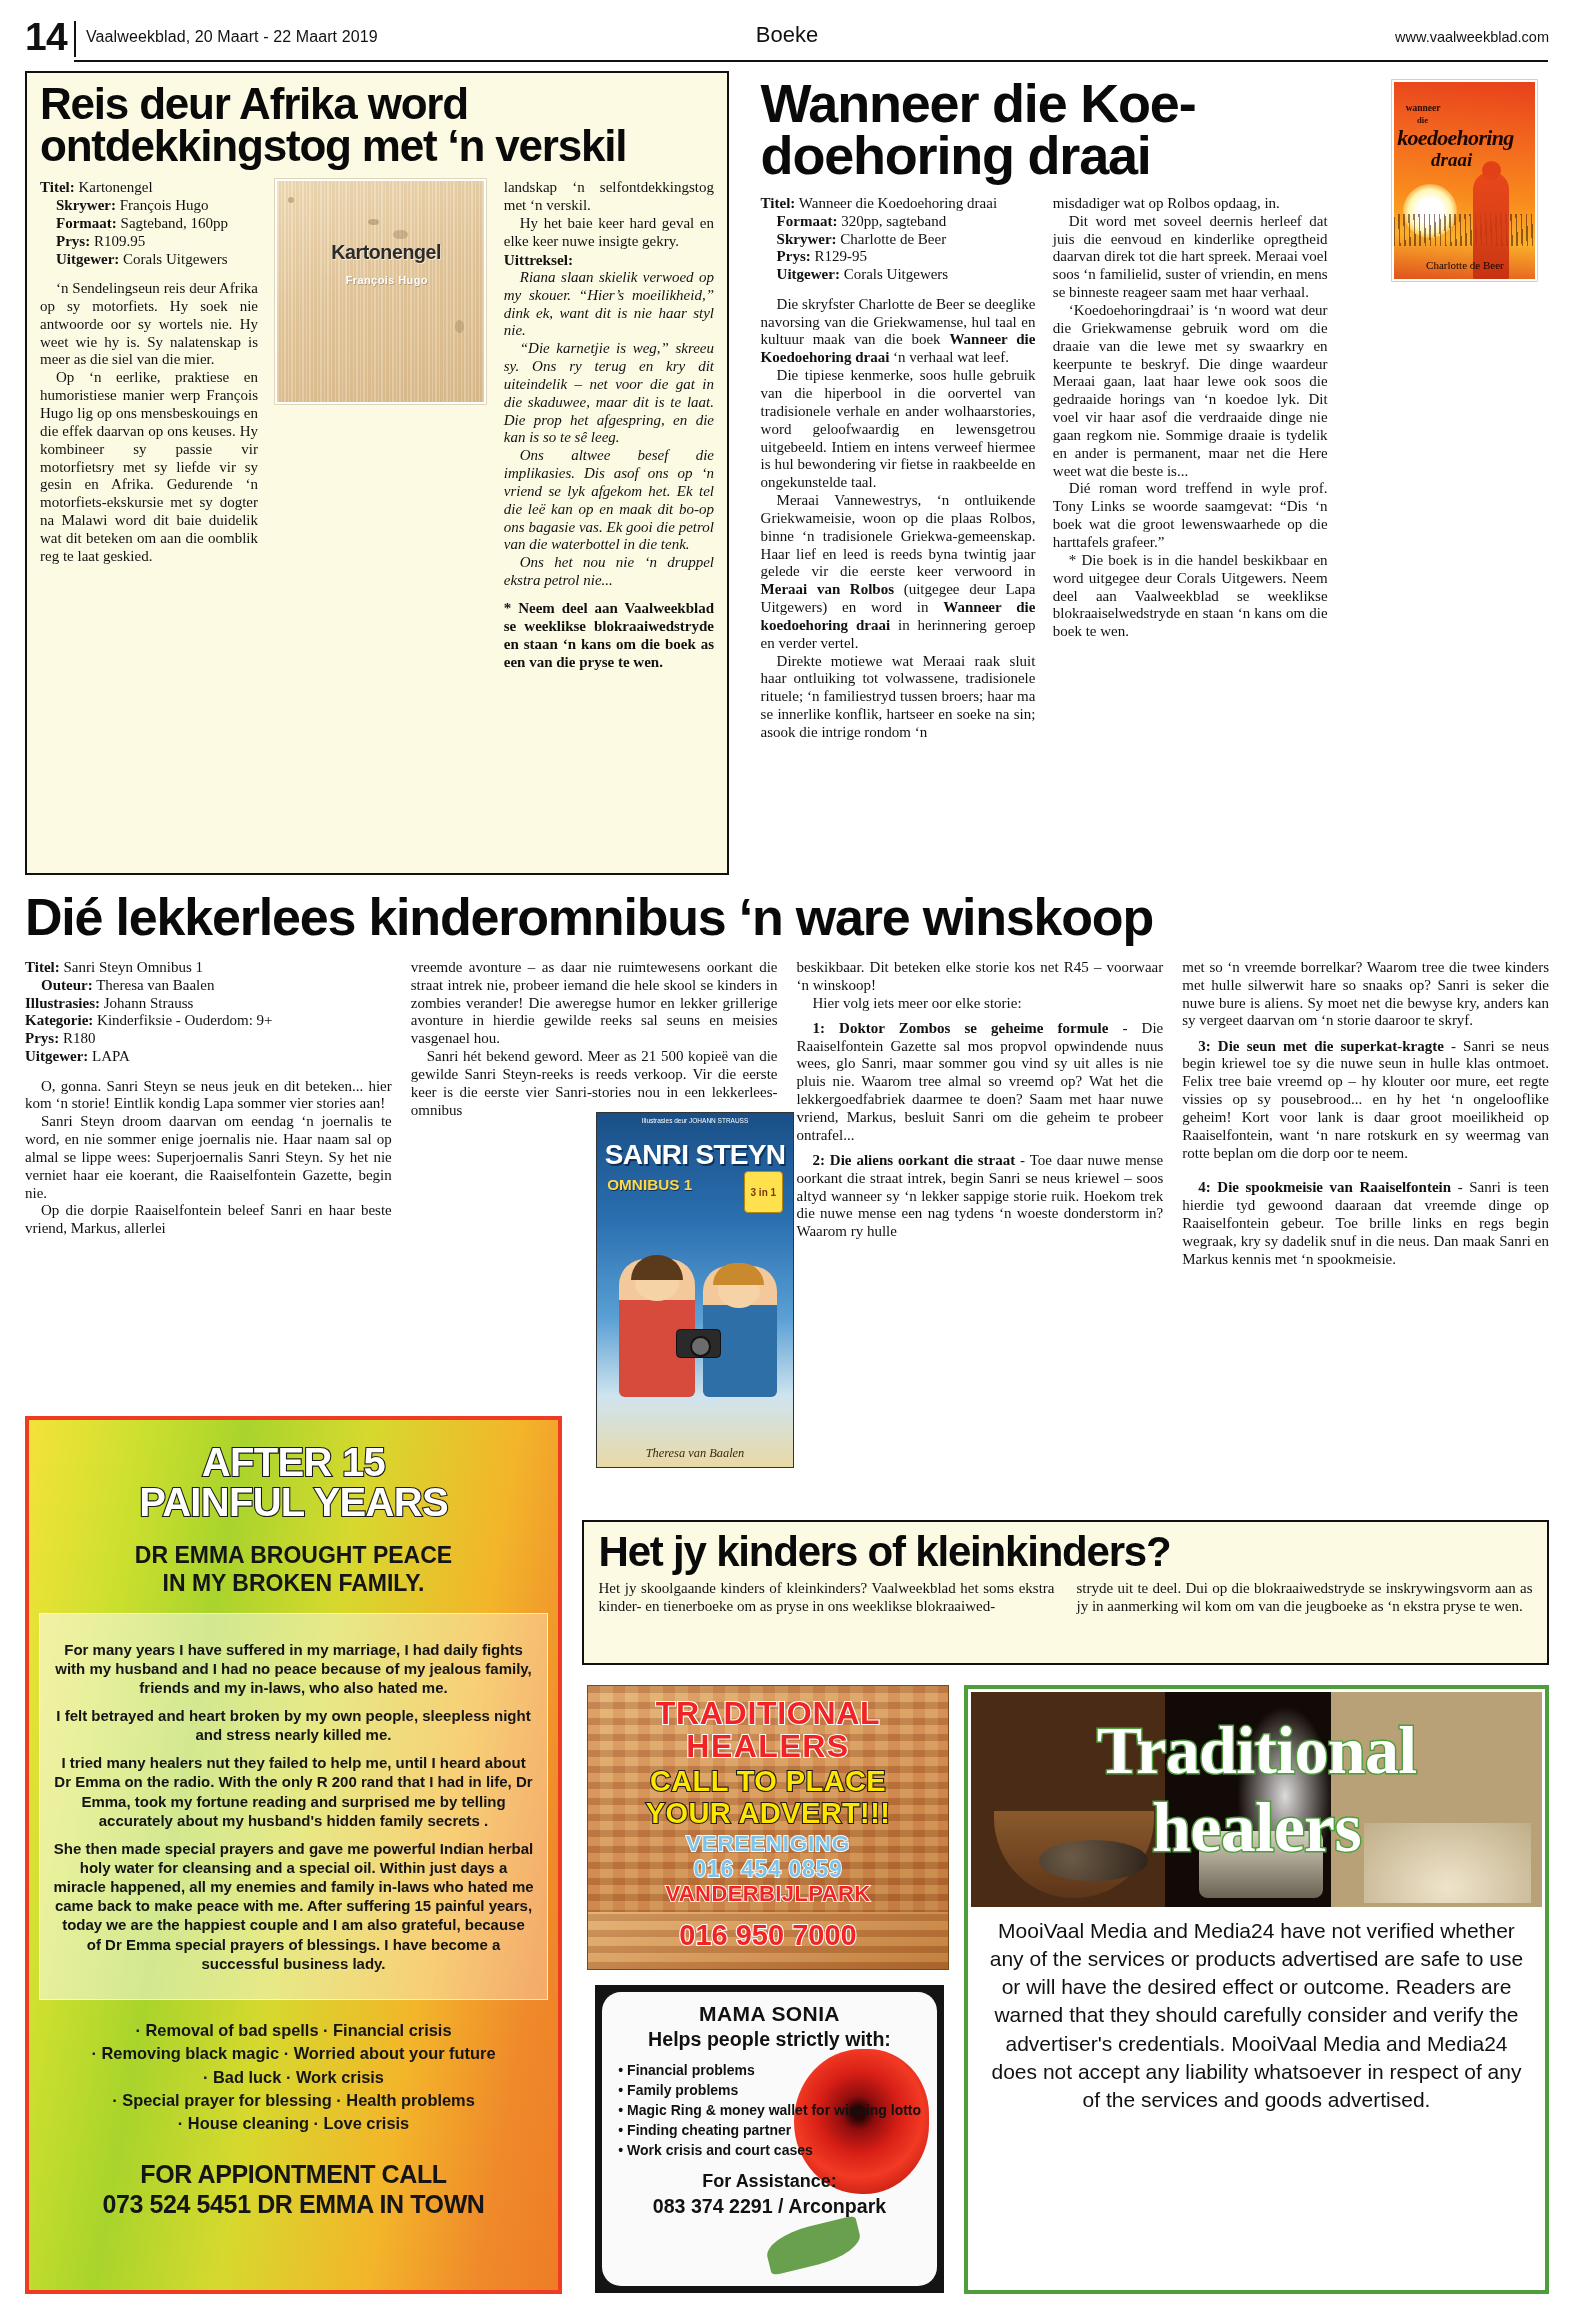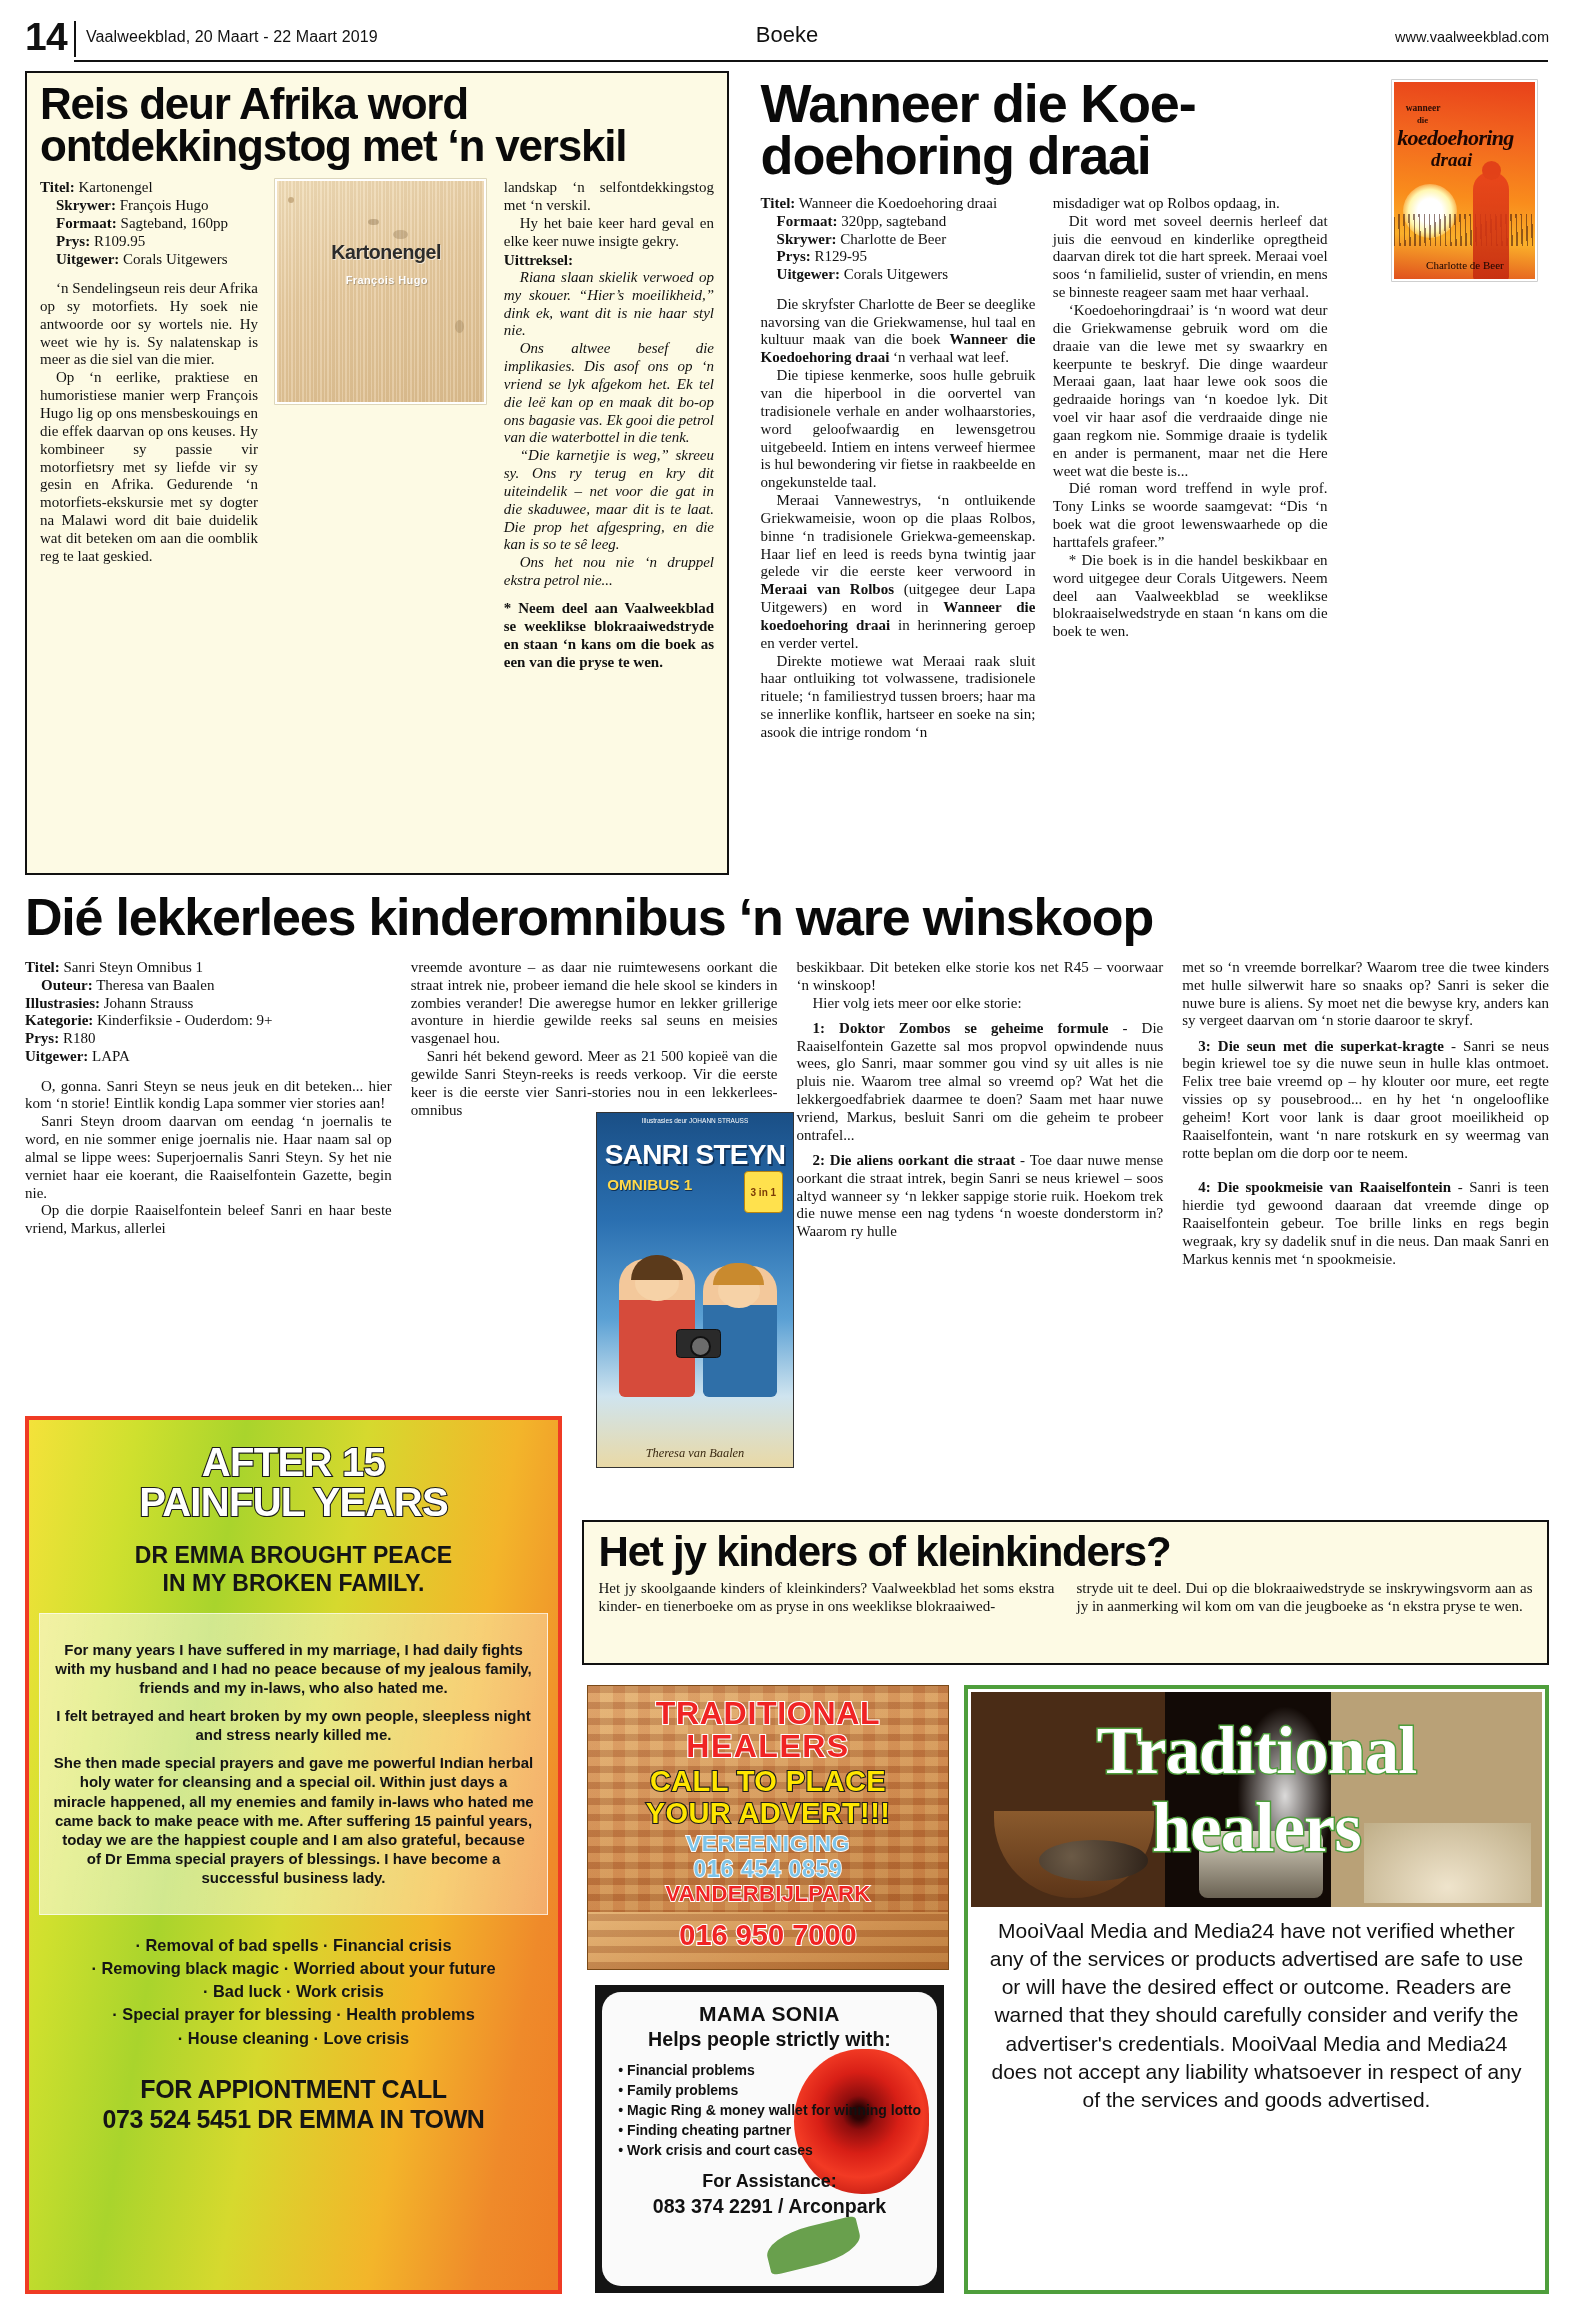--- a/index.html
+++ b/index.html
@@ -281,22 +281,22 @@
           <div class="kt">Kartonengel</div>
           <div class="ka">François Hugo</div>
         </div>
       </div>
       <div class="col">
         <div class="body-txt">
           <p class="noind">landskap ‘n selfontdekkingstog met ‘n verskil.</p>
           <p>Hy het baie keer hard geval en elke keer nuwe insigte gekry.</p>
           <p class="subhead noind">Uittreksel:</p>
           <p class="ital">Riana slaan skielik verwoed op my skouer. “Hier’s moeilikheid,” dink ek, want dit is nie haar styl nie.</p>
+          <p class="ital">“Die karnetjie is weg,” skreeu sy. Ons ry terug en kry dit uiteindelik – net voor die gat in die skaduwee, maar dit is te laat. Die prop het afgespring, en die kan is so te sê leeg.</p>
           <p class="ital">Ons altwee besef die implikasies. Dis asof ons op ‘n vriend se lyk afgekom het. Ek tel die leë kan op en maak dit bo-op ons bagasie vas. Ek gooi die petrol van die waterbottel in die tenk.</p>
-          <p class="ital">“Die karnetjie is weg,” skreeu sy. Ons ry terug en kry dit uiteindelik – net voor die gat in die skaduwee, maar dit is te laat. Die prop het afgespring, en die kan is so te sê leeg.</p>
           <p class="ital">Ons het nou nie ‘n druppel ekstra petrol nie...</p>
           <p class="bold noind" style="margin-top:10.2px;">* Neem deel aan Vaalweekblad se weeklikse blokraaiwedstryde en staan ‘n kans om die boek as een van die pryse te wen.</p>
         </div>
       </div>
     </div>
   </div>
 
   <div class="art2">
     <div style="position:relative; padding:7.3px 11.6px 0 11.6px;">
       <h1 class="hl-sans" style="width:553px;">
@@ -423,20 +423,21 @@
       <span>AFTER 15</span><br>
       <span>PAINFUL YEARS</span>
     </div>
     <div class="sub">
       <span>DR EMMA BROUGHT PEACE</span><br>
       <span>IN MY BROKEN FAMILY.</span>
     </div>
     <div class="story">
       <p>For many years I have suffered in my marriage, I had daily fights with my husband and I had no peace because of my jealous family, friends and my in-laws, who also hated me.</p>
       <p>I felt betrayed and heart broken by my own people, sleepless night and stress nearly killed me.</p>
+      <p>I tried many healers nut they failed to help me, until I heard about Dr Emma on the radio. With the only R 200 rand that I had in life, Dr Emma, took my fortune reading and surprised me by telling accurately about my husband's hidden family secrets .</p>
       <p>She then made special prayers and gave me powerful Indian herbal holy water for cleansing and a special oil. Within just days a miracle happened, all  my enemies and family in-laws who hated me came back to make peace with me. After suffering 15 painful years, today we are the happiest couple and I am also grateful, because of Dr Emma special prayers of blessings. I have become a successful business lady.</p>
     </div>
     <div class="svcs">
       <div>· Removal of bad spells  · Financial crisis</div>
       <div>· Removing black magic  · Worried about your future</div>
       <div>· Bad luck  · Work crisis</div>
       <div>· Special prayer for blessing · Health problems</div>
       <div>· House cleaning · Love crisis</div>
     </div>
     <div class="call">

